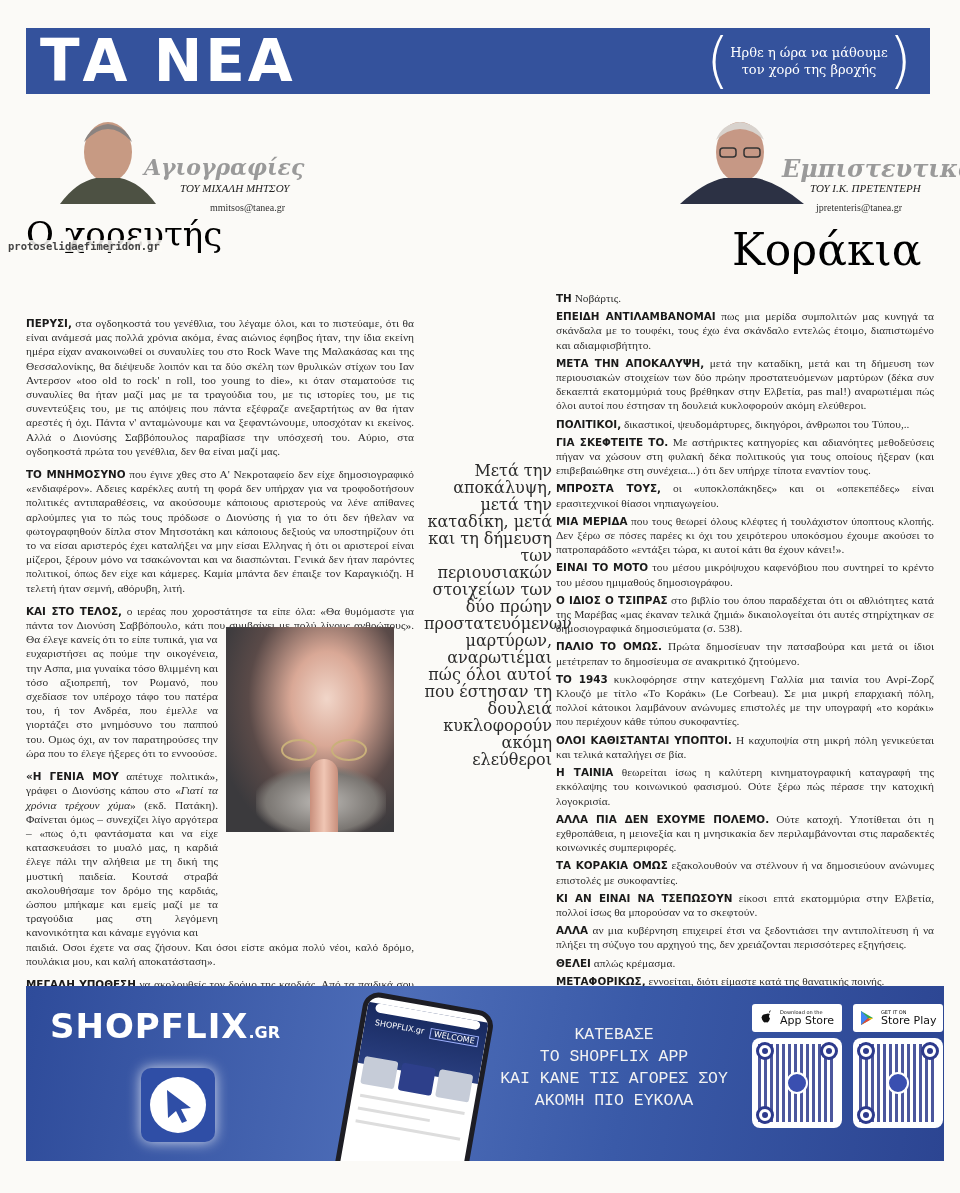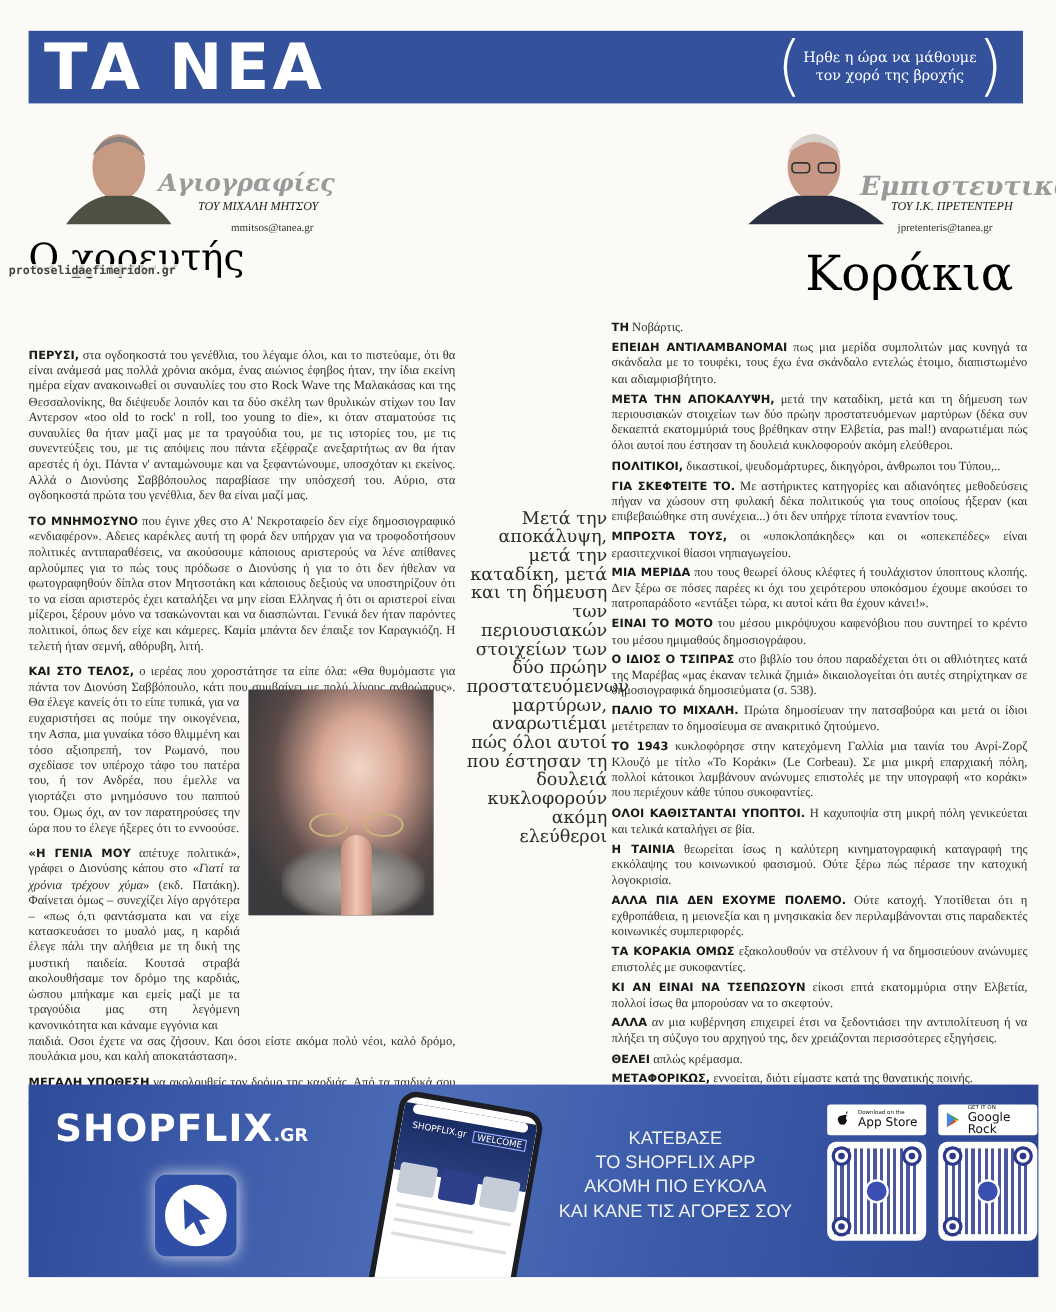--- a/index.html
+++ b/index.html
@@ -47,21 +47,21 @@
   .ad .app-icon .circle { position: absolute; left: 9px; top: 9px; width: 56px; height: 56px; background: #fff; border-radius: 50%; }
   .ad .phone { position: absolute; left: 322px; top: 14px; width: 132px; height: 190px; background: #fff; border: 5px solid #1d1d24; border-radius: 16px; transform: rotate(10deg); overflow: hidden; }
   .ad .phone .screen-top { height: 62px; background: linear-gradient(#17295e, #2a3f80); }
   .ad .phone .search { margin: 6px 8px; height: 9px; background: #fff; border-radius: 5px; }
   .ad .phone .welcome { margin: 6px 10px; font-family: "DejaVu Sans", sans-serif; font-size: 8px; color: #fff; display: flex; gap: 6px; }
   .ad .phone .welcome span:last-child { border: 1px solid #9fb2ff; padding: 0 3px; }
   .ad .phone .tiles { display: flex; gap: 4px; margin: -8px 6px 0; }
   .ad .phone .tiles div { flex: 1; height: 28px; background: #c6ccd8; border-radius: 3px; }
   .ad .phone .tiles div:nth-child(2) { background: #2d3f8a; }
   .ad .phone .line { margin: 10px 8px 0; height: 3px; background: #ddd; }
-  .ad .cta { position: absolute; left: 470px; top: 38px; width: 236px; text-align: center; font-family: Liberation Sans, sans-serif; font-size: 16.5px; line-height: 22px; color: #f2f2f2; }
+  .ad .cta { position: absolute; left: 470px; top: 38px; width: 236px; text-align: center; font-family: Liberation Mono, monospace; font-size: 16.5px; line-height: 22px; color: #f2f2f2; }
   .ad .store { position: absolute; top: 18px; width: 90px; height: 28px; background: #fff; border-radius: 3px; display: flex; align-items: center; padding-left: 6px; gap: 6px; }
   .ad .store .s-icon { width: 16px; height: 16px; }
   .ad .store .s-text { font-family: "DejaVu Sans", sans-serif; color: #111; line-height: 1; }
   .ad .store .s-small { font-size: 5px; display: block; }
   .ad .store .s-big { font-size: 11px; display: block; }
   .ad .qr { position: absolute; top: 52px; width: 90px; height: 90px; background: #fff; border-radius: 8px; overflow: hidden; }
   .ad .qr .pat { position: absolute; left: 6px; top: 6px; right: 6px; bottom: 6px;
     background-image: repeating-linear-gradient(90deg, #2d3a8c 0 3px, transparent 3px 6px), repeating-linear-gradient(0deg, #fff 0 2px, transparent 2px 5px);
     opacity: .85; }
   .ad .qr .finder { position: absolute; width: 18px; height: 18px; border: 3px solid #2d3a8c; border-radius: 50%; background: #fff; }
@@ -136,21 +136,21 @@
 <div class="right-col body-text">
   <p class="para"><b>ΤΗ</b><span> Νοβάρτις.</span></p>
   <p class="para"><b>ΕΠΕΙΔΗ ΑΝΤΙΛΑΜΒΑΝΟΜΑΙ</b><span> πως μια μερίδα συμπολιτών μας κυνηγά τα σκάνδαλα με το τουφέκι, τους έχω ένα σκάνδαλο εντελώς έτοιμο, διαπιστωμένο και αδιαμφισβήτητο.</span></p>
   <p class="para"><b>ΜΕΤΑ ΤΗΝ ΑΠΟΚΑΛΥΨΗ,</b><span> μετά την καταδίκη, μετά και τη δήμευση των περιουσιακών στοιχείων των δύο πρώην προστατευόμενων μαρτύρων (δέκα συν δεκαεπτά εκατομμύριά τους βρέθηκαν στην Ελβετία, pas mal!) αναρωτιέμαι πώς όλοι αυτοί που έστησαν τη δουλειά κυκλοφορούν ακόμη ελεύθεροι.</span></p>
   <p class="para"><b>ΠΟΛΙΤΙΚΟΙ,</b><span> δικαστικοί, ψευδομάρτυρες, δικηγόροι, άνθρωποι του Τύπου,..</span></p>
   <p class="para"><b>ΓΙΑ ΣΚΕΦΤΕΙΤΕ ΤΟ.</b><span> Με αστήρικτες κατηγορίες και αδιανόητες μεθοδεύσεις πήγαν να χώσουν στη φυλακή δέκα πολιτικούς για τους οποίους ήξεραν (και επιβεβαιώθηκε στη συνέχεια...) ότι δεν υπήρχε τίποτα εναντίον τους.</span></p>
   <p class="para"><b>ΜΠΡΟΣΤΑ ΤΟΥΣ,</b><span> οι «υποκλοπάκηδες» και οι «οπεκεπέδες» είναι ερασιτεχνικοί θίασοι νηπιαγωγείου.</span></p>
   <p class="para"><b>ΜΙΑ ΜΕΡΙΔΑ</b><span> που τους θεωρεί όλους κλέφτες ή τουλάχιστον ύποπτους κλοπής. Δεν ξέρω σε πόσες παρέες κι όχι του χειρότερου υποκόσμου έχουμε ακούσει το πατροπαράδοτο «εντάξει τώρα, κι αυτοί κάτι θα έχουν κάνει!».</span></p>
   <p class="para"><b>ΕΙΝΑΙ ΤΟ ΜΟΤΟ</b><span> του μέσου μικρόψυχου καφενόβιου που συντηρεί το κρέντο του μέσου ημιμαθούς δημοσιογράφου.</span></p>
   <p class="para"><b>Ο ΙΔΙΟΣ Ο ΤΣΙΠΡΑΣ</b><span> στο βιβλίο του όπου παραδέχεται ότι οι αθλιότητες κατά της Μαρέβας «μας έκαναν τελικά ζημιά» δικαιολογείται ότι αυτές στηρίχτηκαν σε δημοσιογραφικά δημοσιεύματα (σ. 538).</span></p>
-  <p class="para"><b>ΠΑΛΙΟ ΤΟ ΜΙΧΑΛΗ.</b><span> Πρώτα δημοσίευαν την πατσαβούρα και μετά οι ίδιοι μετέτρεπαν το δημοσίευμα σε ανακριτικό ζητούμενο.</span></p>
+  <p class="para"><b>ΠΑΛΙΟ ΤΟ ΟΜΩΣ.</b><span> Πρώτα δημοσίευαν την πατσαβούρα και μετά οι ίδιοι μετέτρεπαν το δημοσίευμα σε ανακριτικό ζητούμενο.</span></p>
   <p class="para"><b>ΤΟ 1943</b><span> κυκλοφόρησε στην κατεχόμενη Γαλλία μια ταινία του Ανρί-Ζορζ Κλουζό με τίτλο «Το Κοράκι» (Le Corbeau). Σε μια μικρή επαρχιακή πόλη, πολλοί κάτοικοι λαμβάνουν ανώνυμες επιστολές με την υπογραφή «το κοράκι» που περιέχουν κάθε τύπου συκοφαντίες.</span></p>
   <p class="para"><b>ΟΛΟΙ ΚΑΘΙΣΤΑΝΤΑΙ ΥΠΟΠΤΟΙ.</b><span> Η καχυποψία στη μικρή πόλη γενικεύεται και τελικά καταλήγει σε βία.</span></p>
   <p class="para"><b>Η ΤΑΙΝΙΑ</b><span> θεωρείται ίσως η καλύτερη κινηματογραφική καταγραφή της εκκόλαψης του κοινωνικού φασισμού. Ούτε ξέρω πώς πέρασε την κατοχική λογοκρισία.</span></p>
   <p class="para"><b>ΑΛΛΑ ΠΙΑ ΔΕΝ ΕΧΟΥΜΕ ΠΟΛΕΜΟ.</b><span> Ούτε κατοχή. Υποτίθεται ότι η εχθροπάθεια, η μειονεξία και η μνησικακία δεν περιλαμβάνονται στις παραδεκτές κοινωνικές συμπεριφορές.</span></p>
   <p class="para"><b>ΤΑ ΚΟΡΑΚΙΑ ΟΜΩΣ</b><span> εξακολουθούν να στέλνουν ή να δημοσιεύουν ανώνυμες επιστολές με συκοφαντίες.</span></p>
   <p class="para"><b>ΚΙ ΑΝ ΕΙΝΑΙ ΝΑ ΤΣΕΠΩΣΟΥΝ</b><span> είκοσι επτά εκατομμύρια στην Ελβετία, πολλοί ίσως θα μπορούσαν να το σκεφτούν.</span></p>
   <p class="para"><b>ΑΛΛΑ</b><span> αν μια κυβέρνηση επιχειρεί έτσι να ξεδοντιάσει την αντιπολίτευση ή να πλήξει τη σύζυγο του αρχηγού της, δεν χρειάζονται περισσότερες εξηγήσεις.</span></p>
   <p class="para"><b>ΘΕΛΕΙ</b><span> απλώς κρέμασμα.</span></p>
   <p class="para"><b>ΜΕΤΑΦΟΡΙΚΩΣ,</b><span> εννοείται, διότι είμαστε κατά της θανατικής ποινής.</span></p>
 </div>
@@ -176,42 +176,42 @@
         <div></div>
         <div></div>
       </div>
     <div class="line"></div>
     <div class="line" style="width:60%"></div>
     <div class="line"></div>
   </div>
   <div class="cta">
     <div>ΚΑΤΕΒΑΣΕ</div>
     <div>ΤΟ SHOPFLIX APP</div>
+    <div>ΚΑΙ ΚΑΝΕ ΤΙΣ ΑΓΟΡΕΣ ΣΟΥ</div>
     <div>ΑΚΟΜΗ ΠΙΟ ΕΥΚΟΛΑ</div>
-    <div>ΚΑΙ ΚΑΝΕ ΤΙΣ ΑΓΟΡΕΣ ΣΟΥ</div>
   </div>
   <div class="store" style="left:726px;">
     <svg class="s-icon" viewBox="0 0 16 16">
         <path d="M11 3 Q11 1 12.5 0 Q12.8 2 11 3Z M8 4 Q10 3 12 4 Q10 6 12 8.5 Q11 12 9.5 12.5 Q8 12 6.5 12.5 Q4 11 3.5 7.5 Q4 4 8 4Z" fill="#111"></path>
       </svg>
     <div class="s-text">
         <span class="s-small">Download on the</span>
         <span class="s-big">App Store</span>
       </div>
   </div>
   <div class="store" style="left:827px;">
     <svg class="s-icon" viewBox="0 0 16 16">
         <path d="M2 1 L14 8 L2 15Z" fill="#34a853"></path>
         <path d="M2 1 L9 8 L2 15Z" fill="#4285f4"></path>
         <path d="M9 8 L14 8 L11 10Z" fill="#fbbc05"></path>
         <path d="M2 15 L9 8 L11 10Z" fill="#ea4335"></path>
       </svg>
     <div class="s-text">
         <span class="s-small">GET IT ON</span>
-        <span class="s-big">Google Rock</span>
+        <span class="s-big">Store Play</span>
       </div>
   </div>
   <div class="qr" style="left:726px;">
     <div class="pat"></div>
     <div class="finder" style="left:4px;top:4px;"></div>
     <div class="finder" style="right:4px;top:4px;"></div>
     <div class="finder" style="left:4px;bottom:4px;"></div>
     <div class="center"></div>
   </div>
   <div class="qr" style="left:827px;">

